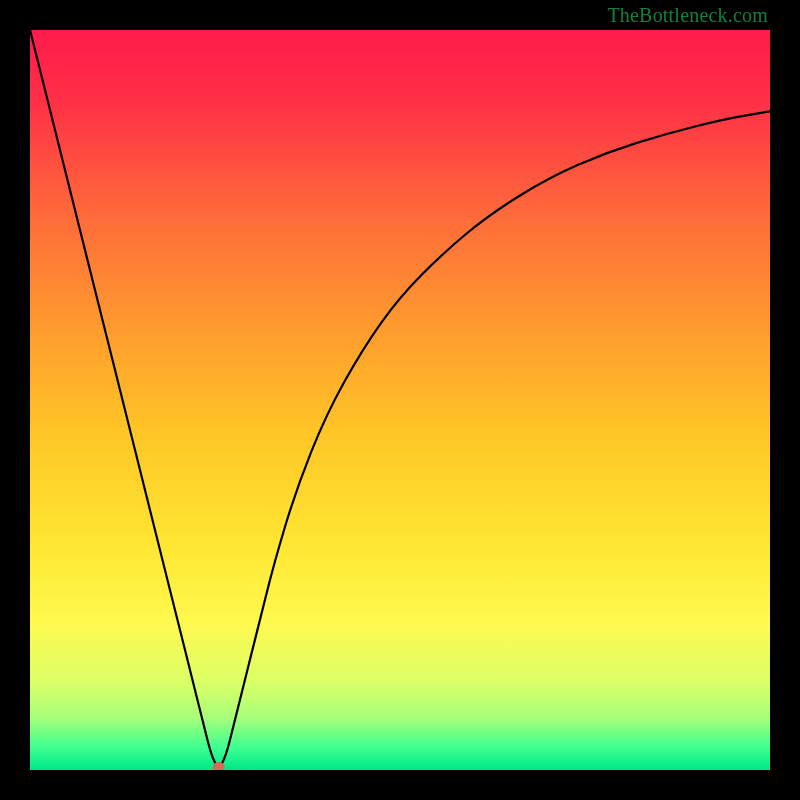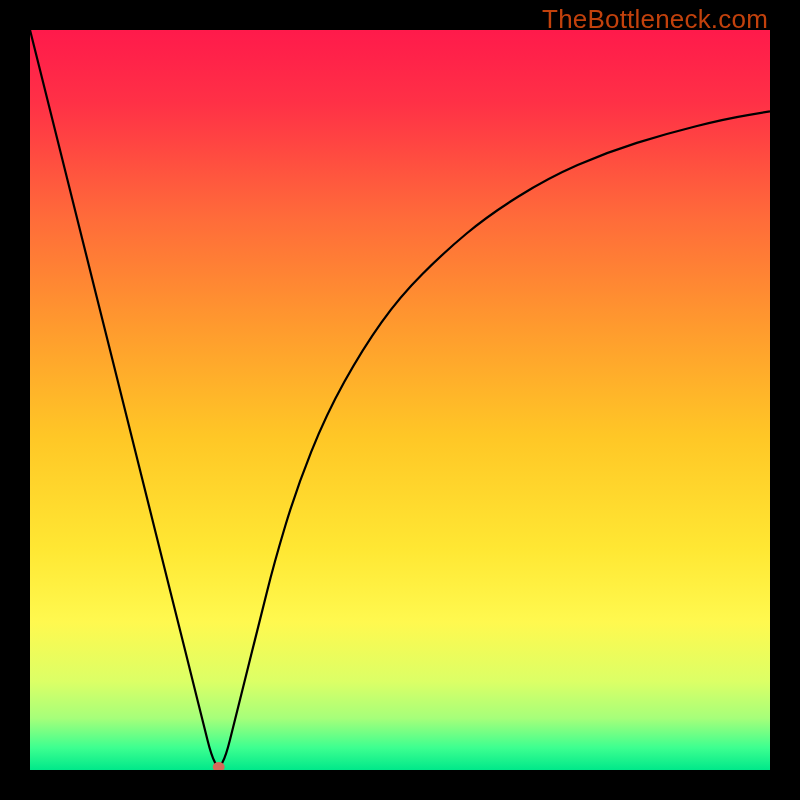--- a/index.html
+++ b/index.html
@@ -37,23 +37,23 @@
     position: absolute;
     left: 0;
     top: 0;
     width: 100%;
     height: 100%;
   }
   .watermark {
     position: absolute;
     top: 4px;
     right: 32px;
-    font-family: Liberation Sans, sans-serif;
-    font-size: 26px;
-    color: #c2410c;
+    font-family: Liberation Serif, serif;
+    font-size: 20px;
+    color: #15803d;
     letter-spacing: 0.2px;
   }
 </style>
 </head>
 <body>
 
 <div class="frame">
 
   <div class="plot-area">
 

